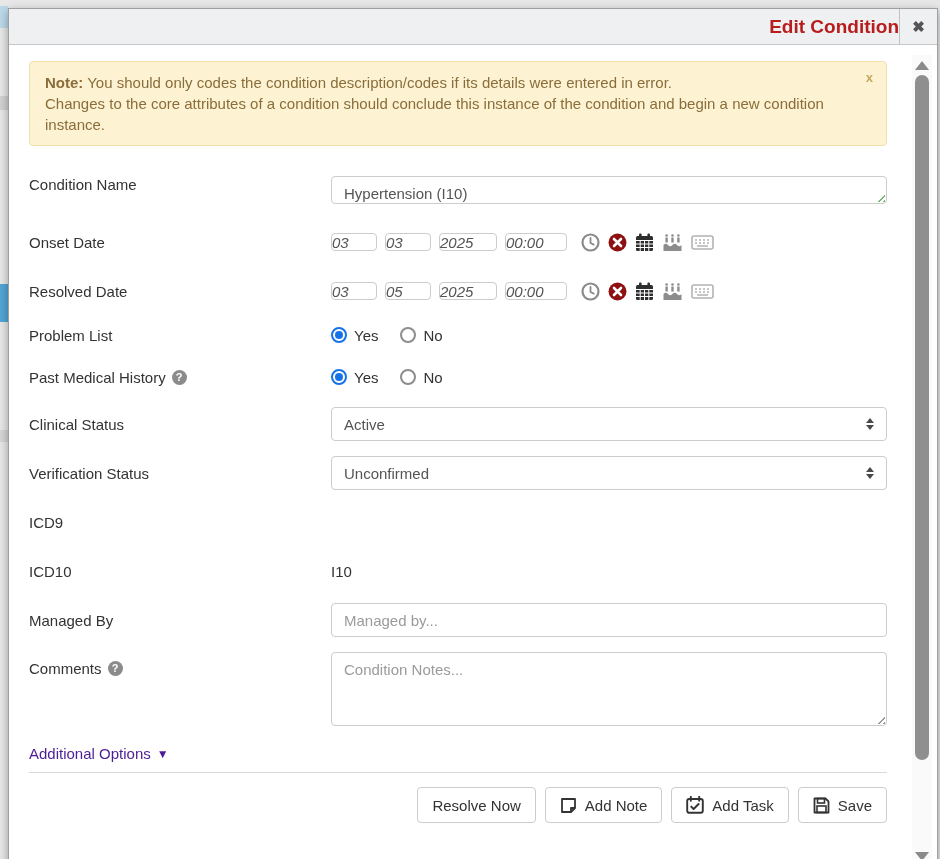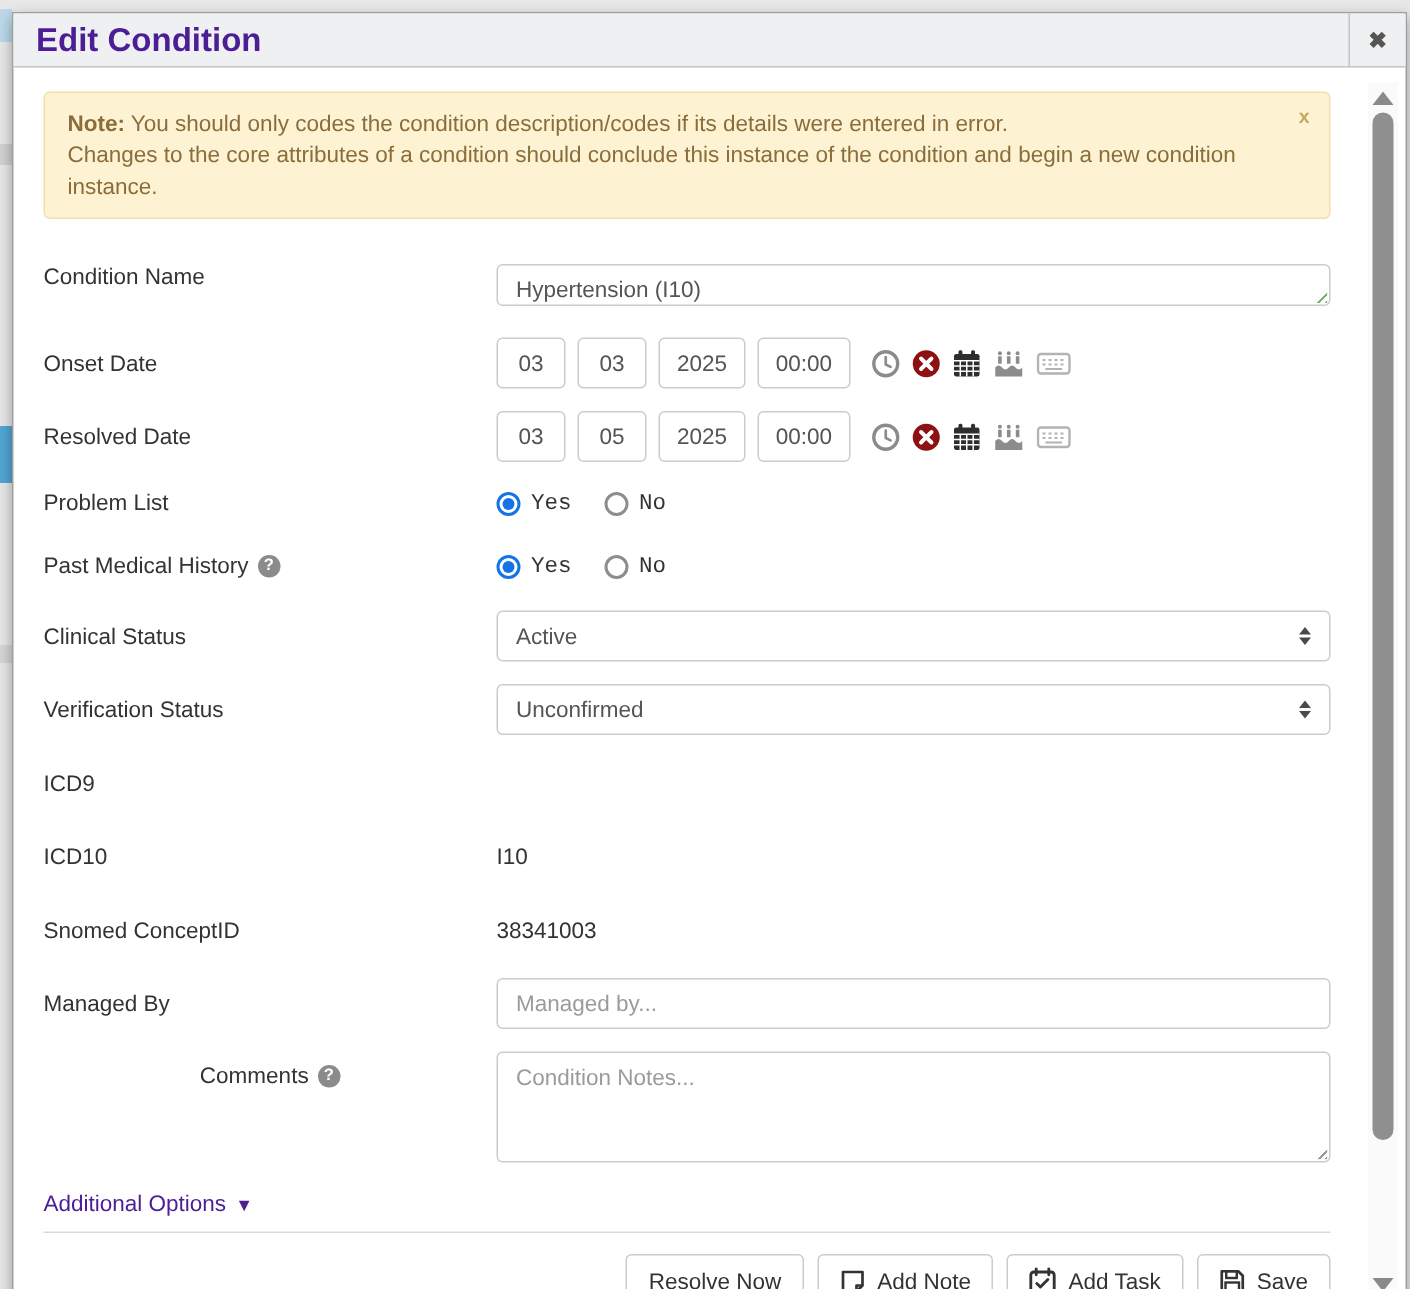--- a/index.html
+++ b/index.html
@@ -11,21 +11,21 @@
   .bg-frag-1 { top:6px; height:22px; background:#bcd9ea; }
   .bg-frag-2 { top:96px; height:14px; background:#d2d2d2; }
   .bg-frag-3 { top:284px; height:38px; background:#53a6d6; }
   .bg-frag-4 { top:430px; height:12px; background:#d6d6d6; }
 
   .modal { position:absolute; left:8px; top:8px; width:930px; height:900px;
     background:#fff; border:1px solid #9f9f9f; box-shadow:0 3px 9px rgba(0,0,0,.35); }
 
   .modal-header { height:36px; background:#eef0f1; border-bottom:1px solid #c6c6c6;
     display:flex; align-items:center; }
-  .modal-title { font-size:22px; font-weight:bold; color:#4c1d95; padding-left:15px; flex:1; }
+  .modal-title { font-size:19px; font-weight:bold; color:#b91c1c; padding-left:15px; flex:1;text-align:right; }
   .modal-close { width:38px; height:100%; border-left:1px solid #c2c2c2; display:flex;
     align-items:center; justify-content:center; font-size:15px; font-weight:bold;
     color:#555; cursor:pointer; }
 
   .modal-body { position:relative; padding:16px 20px 0 20px; width:898px; }
 
   
   .note-box { background:#fdf3d2; border:1px solid #f1e0ae; border-radius:4px;
     color:#8a6d3b; font-size:15px; line-height:21px; padding:10px 38px 10px 15px;
     position:relative; margin-bottom:30px; }
@@ -48,29 +48,29 @@
     border-radius:4px; color:#555; font-size:15px; outline:none; }
   textarea::placeholder, input::placeholder { color:#9b9b9b; }
 
   .name-textarea { width:100%; height:28px; padding:8px 12px; resize:none; overflow:hidden; }
   .comments-textarea { width:100%; height:74px; padding:8px 12px; resize:none; }
   .grip { position:absolute; right:2px; bottom:2px; width:10px; height:10px;
     clip-path:polygon(100% 0, 100% 100%, 0 100%); }
   .grip-green { background:repeating-linear-gradient(135deg, transparent 0 2px, #79b579 2px 3.5px); }
   .grip-gray  { background:repeating-linear-gradient(135deg, transparent 0 2px, #9a9a9a 2px 3.5px); }
 
-  .date-input { height:34px; text-align:center; font-size:15px; color:#444; margin-right:8px; }
+  .date-input { height:18px; font-size:15px; color:#444; margin-right:8px;font-style:italic; }
   .date-mm { width:46px; } .date-dd { width:46px; } .date-yyyy { width:58px; }
   .date-time { width:62px; color:#9b9b9b; }
 
   .date-icons { display:flex; align-items:center; gap:8px; margin-left:6px; }
   .date-icons svg { display:block; }
 
   .radio-group { display:flex; align-items:center; gap:22px; font-size:15px; color:#333; }
-  .radio-option { display:flex; align-items:flex-end; gap:7px; cursor:pointer;font-family:Liberation Mono, monospace; }
+  .radio-option { display:flex; align-items:flex-start; gap:7px; cursor:pointer; }
   .radio-circle { width:16px; height:16px; border-radius:50%; border:2px solid #8d8d8d;
     display:inline-flex; align-items:center; justify-content:center; background:#fff; }
   .radio-circle.checked { border-color:#1673e6; }
   .radio-circle.checked::after { content:""; width:8px; height:8px; border-radius:50%; background:#1673e6; }
 
   .select-box { width:100%; height:34px; border:1px solid #ccc; border-radius:4px;
     display:flex; align-items:center; padding:0 12px; font-size:15px; color:#555;
     cursor:pointer; background:#fff; justify-content:space-between; }
   .select-carets { display:flex; flex-direction:column; gap:2px; }
   .caret-up { width:0; height:0; border-left:4px solid transparent; border-right:4px solid transparent;
@@ -291,38 +291,32 @@
 
     
     <div class="form-row">
       <div class="form-label">ICD10</div>
       <div class="form-control-area">
           <span class="static-value">I10</span>
         </div>
     </div>
 
     
-    <div class="form-row">
-      <div class="form-label">Snomed ConceptID</div>
-      <div class="form-control-area">
-          <span class="static-value">38341003</span>
-        </div>
-    </div>
 
     
     <div class="form-row">
       <div class="form-label">Managed By</div>
       <div class="form-control-area">
         <input type="text" class="managed-input" placeholder="Managed by..." style="">
       </div>
     </div>
 
     
     <div class="form-row tall">
-      <div class="form-label" style="padding-top:8px;justify-content:center;">
+      <div class="form-label" style="padding-top:8px;">
         <span>Comments</span>
         <span class="q-icon">?</span>
       </div>
       <div class="form-control-area">
         <textarea class="comments-textarea" placeholder="Condition Notes..." style=""></textarea>
         <span class="grip grip-gray"></span>
       </div>
     </div>
 
     <div class="additional-options">

